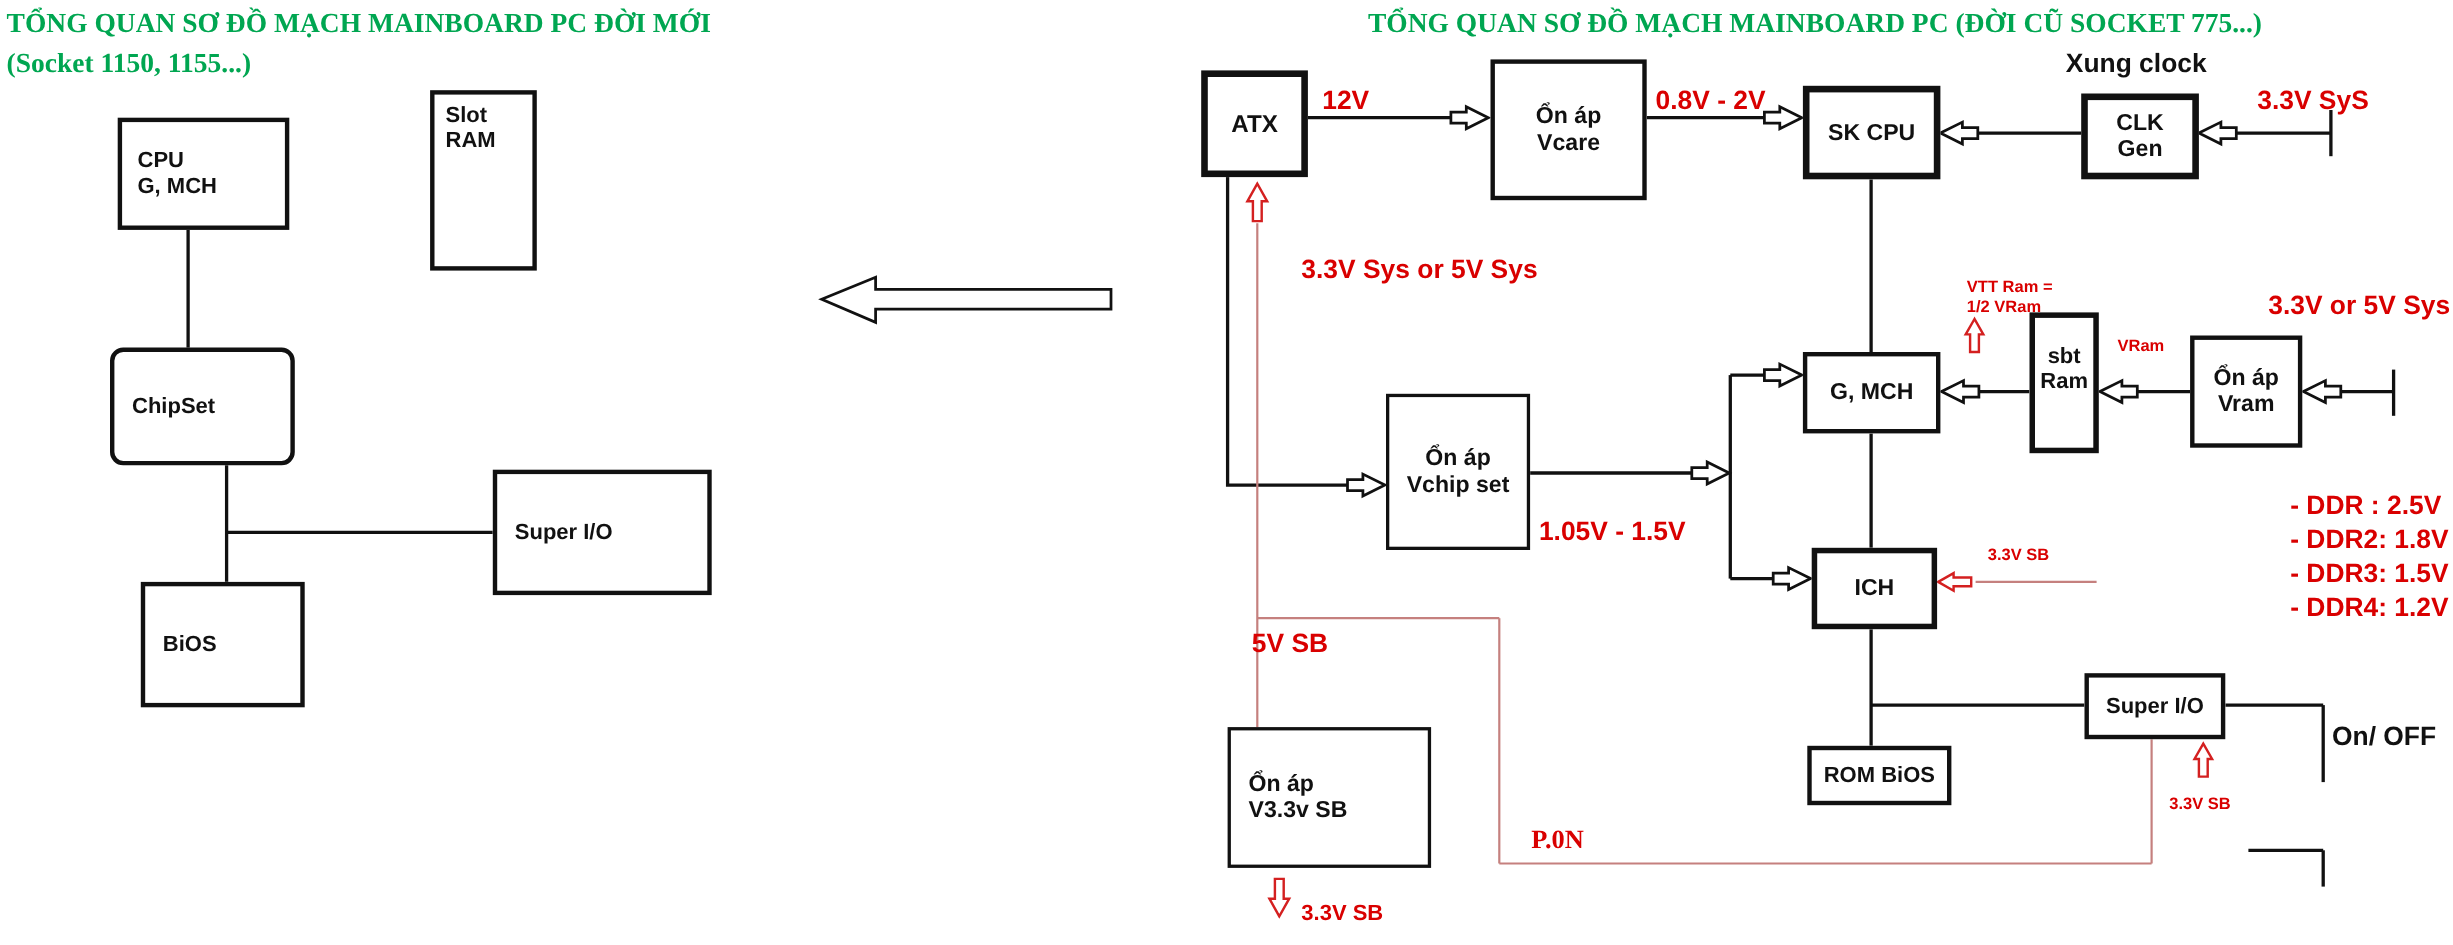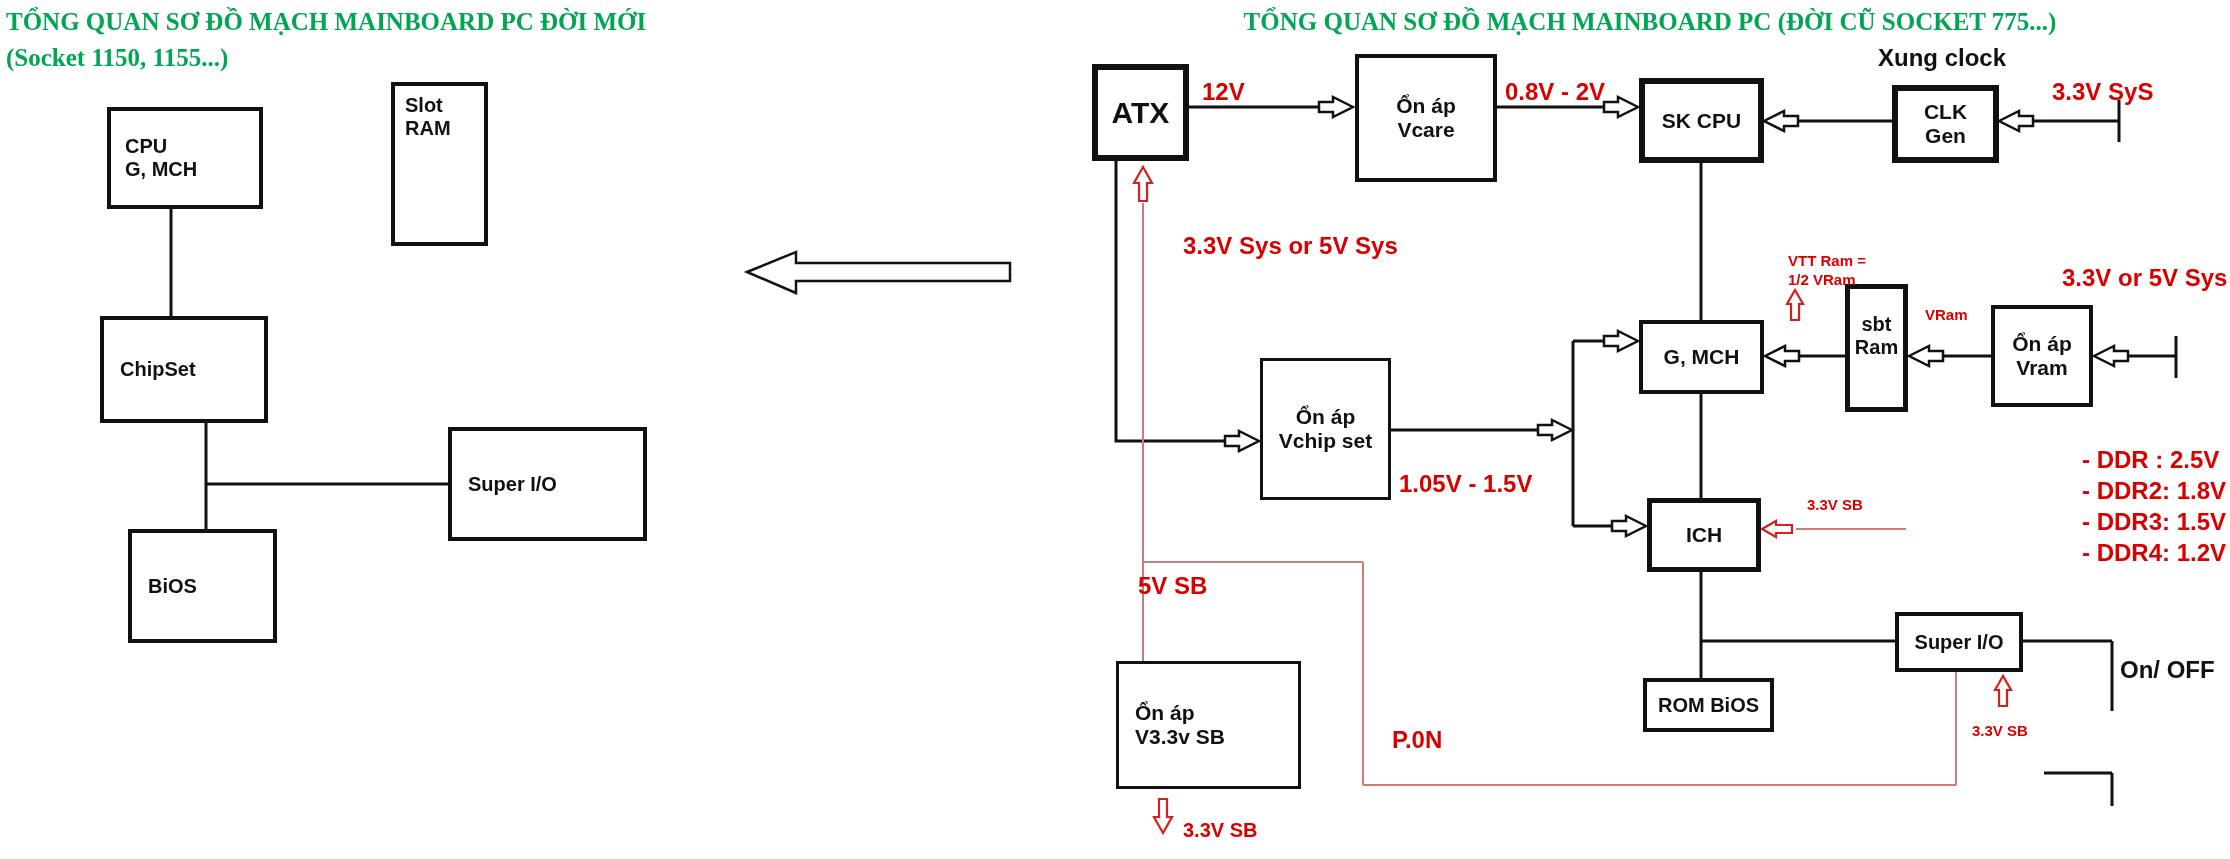--- a/index.html
+++ b/index.html
@@ -90,25 +90,25 @@
   </svg>
 
   <div class="ttl" style="left:6px;top:6px;">TỔNG QUAN SƠ ĐỒ MẠCH MAINBOARD PC ĐỜI MỚI</div>
   <div class="ttl" style="left:6px;top:42px;">(Socket 1150, 1155...)</div>
   <div class="ttl" style="left:1160px;top:6px;width:980px;text-align:center;">TỔNG QUAN SƠ ĐỒ MẠCH MAINBOARD PC (ĐỜI CŨ SOCKET  775...)</div>
 
   <div class="box left pre" style="left:107px;top:107px;width:156px;height:102px;border-width:4px;font-size:20px;padding-left:14px;box-sizing:border-box;">CPU
 G, MCH</div>
   <div class="box left top pre" style="left:391px;top:82px;width:97px;height:164px;border-width:4px;font-size:20px;padding:8px 0 0 10px;box-sizing:border-box;">Slot
 RAM</div>
-  <div class="box left" style="left:100px;top:316px;width:168px;height:107px;border-width:4px;font-size:20px;padding-left:16px;box-sizing:border-box;">ChipSet</div>
+  <div class="box left" style="left:100px;top:316px;width:168px;height:107px;border-width:4px;font-size:20px;padding-left:16px;box-sizing:border-box;border-radius:12px;">ChipSet</div>
   <div class="box left" style="left:448px;top:427px;width:199px;height:114px;border-width:4px;font-size:20px;padding-left:16px;box-sizing:border-box;">Super I/O</div>
   <div class="box left" style="left:128px;top:529px;width:149px;height:114px;border-width:4px;font-size:20px;padding-left:16px;box-sizing:border-box;">BiOS</div>
 
-  <div class="box center" style="left:1092px;top:64px;width:97px;height:97px;border-width:6px;font-size:30px;box-sizing:border-box;">ATX</div>
+  <div class="box center" style="left:1092px;top:64px;width:97px;height:97px;border-width:6px;font-size:22px;box-sizing:border-box;">ATX</div>
   <div class="box center pre" style="left:1355px;top:54px;width:142px;height:128px;border-width:4px;font-size:21px;box-sizing:border-box;">Ổn áp
 Vcare</div>
   <div class="box center" style="left:1639px;top:78px;width:125px;height:85px;border-width:6px;font-size:21px;box-sizing:border-box;">SK CPU</div>
   <div class="box center pre" style="left:1892px;top:85px;width:107px;height:78px;border-width:6px;font-size:21px;box-sizing:border-box;">CLK
 Gen</div>
   <div class="box center" style="left:1639px;top:320px;width:125px;height:74px;border-width:4px;font-size:21px;box-sizing:border-box;">G, MCH</div>
   <div class="box center top pre" style="left:1845px;top:284px;width:63px;height:128px;border-width:5px;font-size:20px;padding-top:24px;box-sizing:border-box;">sbt
 Ram</div>
   <div class="box center pre" style="left:1991px;top:305px;width:102px;height:102px;border-width:4px;font-size:21px;box-sizing:border-box;">Ổn áp
 Vram</div>
@@ -129,18 +129,18 @@
 1/2 VRam</div>
   <div class="lbl sm" style="left:1925px;top:306px;">VRam</div>
   <div class="lbl" style="left:2062px;top:264px;text-align:center;">3.3V or 5V Sys</div>
   <div class="lbl" style="left:1399px;top:470px;">1.05V - 1.5V</div>
   <div class="lbl sm" style="left:1807px;top:496px;">3.3V SB</div>
   <div class="lbl pre" style="left:2082px;top:444px;line-height:31px;">- DDR : 2.5V
 - DDR2: 1.8V
 - DDR3: 1.5V
 - DDR4: 1.2V</div>
   <div class="lbl" style="left:1138px;top:572px;">5V SB</div>
-  <div class="lbl" style="left:1392px;top:726px;">P.0N</div>
+  <div class="lbl" style="left:1392px;top:750px;font-family:Liberation Serif, serif;">P.0N</div>
   <div class="lbl sm" style="left:1972px;top:722px;">3.3V SB</div>
   <div class="lbl" style="left:1183px;top:818px;font-size:20px;">3.3V SB</div>
   <div class="lbl blk" style="left:2120px;top:656px;">On/ OFF</div>
 
 </div>
 
 </body></html>

